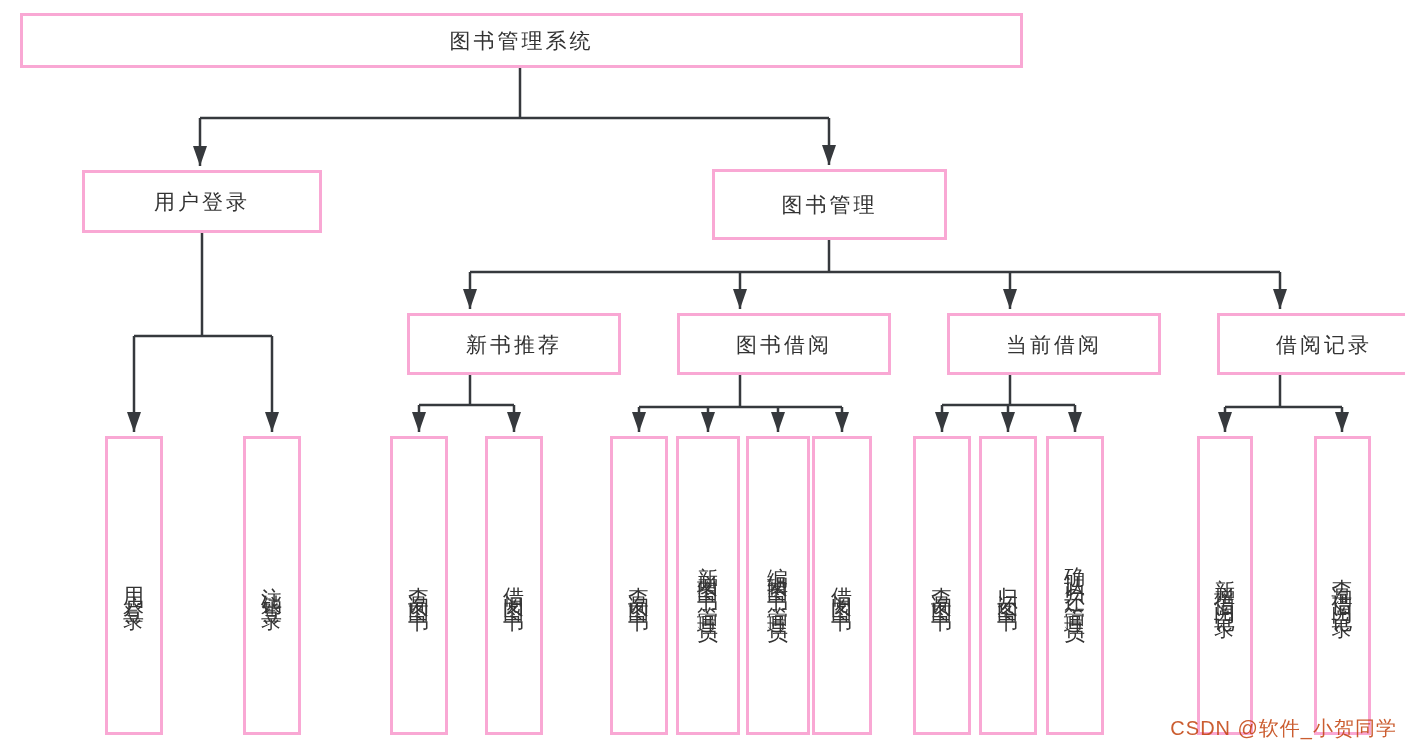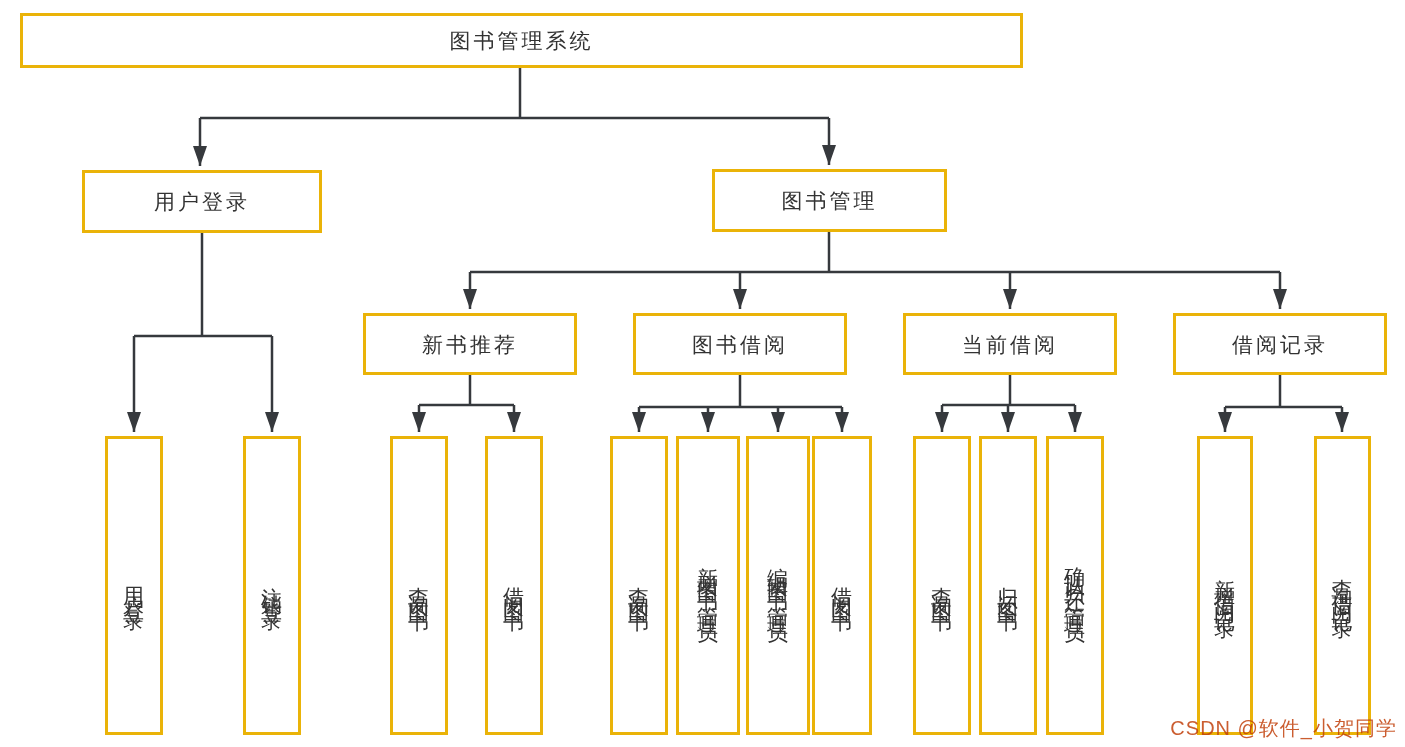--- a/index.html
+++ b/index.html
@@ -8,21 +8,21 @@
     width:1405px;height:747px;
     background:#fff;
     font-family:"Liberation Sans",sans-serif;
     overflow:hidden;
   }
   #wires{position:absolute;left:0;top:0;width:1405px;height:747px;}
   .node{
     position:absolute;
     box-sizing:border-box;
     background:#fff;
-    border:3px solid #eab308;
+    border:3px solid #f9a8d4;
     color:#333;
     display:flex;
     align-items:center;
     justify-content:center;
     text-align:center;
   }
   .h-node{
     font-size:21px;
     letter-spacing:3px;
     line-height:1;
@@ -30,22 +30,22 @@
   .leaf{
     writing-mode:vertical-rl;
     text-orientation:mixed;
     font-size:21px;
     letter-spacing:8px;
     line-height:1;
     border-width:3px;
   }
   .root{left:20px;top:13px;width:1003px;height:55px;}
   .n-user-login{left:82px;top:170px;width:240px;height:63px;}
-  .n-book-mgmt{left:712px;top:169px;width:235px;height:63px;}
-  .n-l3{top:313px;width:214px;height:62px;}
+  .n-book-mgmt{left:712px;top:169px;width:235px;height:71px;}
+  .n-l3{top:313px;width:214px;height:62px;margin-left:44px;}
   .n-new-book{left:363px;}
   .n-book-borrow{left:633px;}
   .n-current-borrow{left:903px;}
   .n-borrow-records{left:1173px;}
   .leaf{top:436px;height:299px;width:58px;}
   .lf1{left:105px;}
   .lf2{left:243px;}
   .lf3{left:390px;}
   .lf4{left:485px;}
   .lf5{left:610px;}

